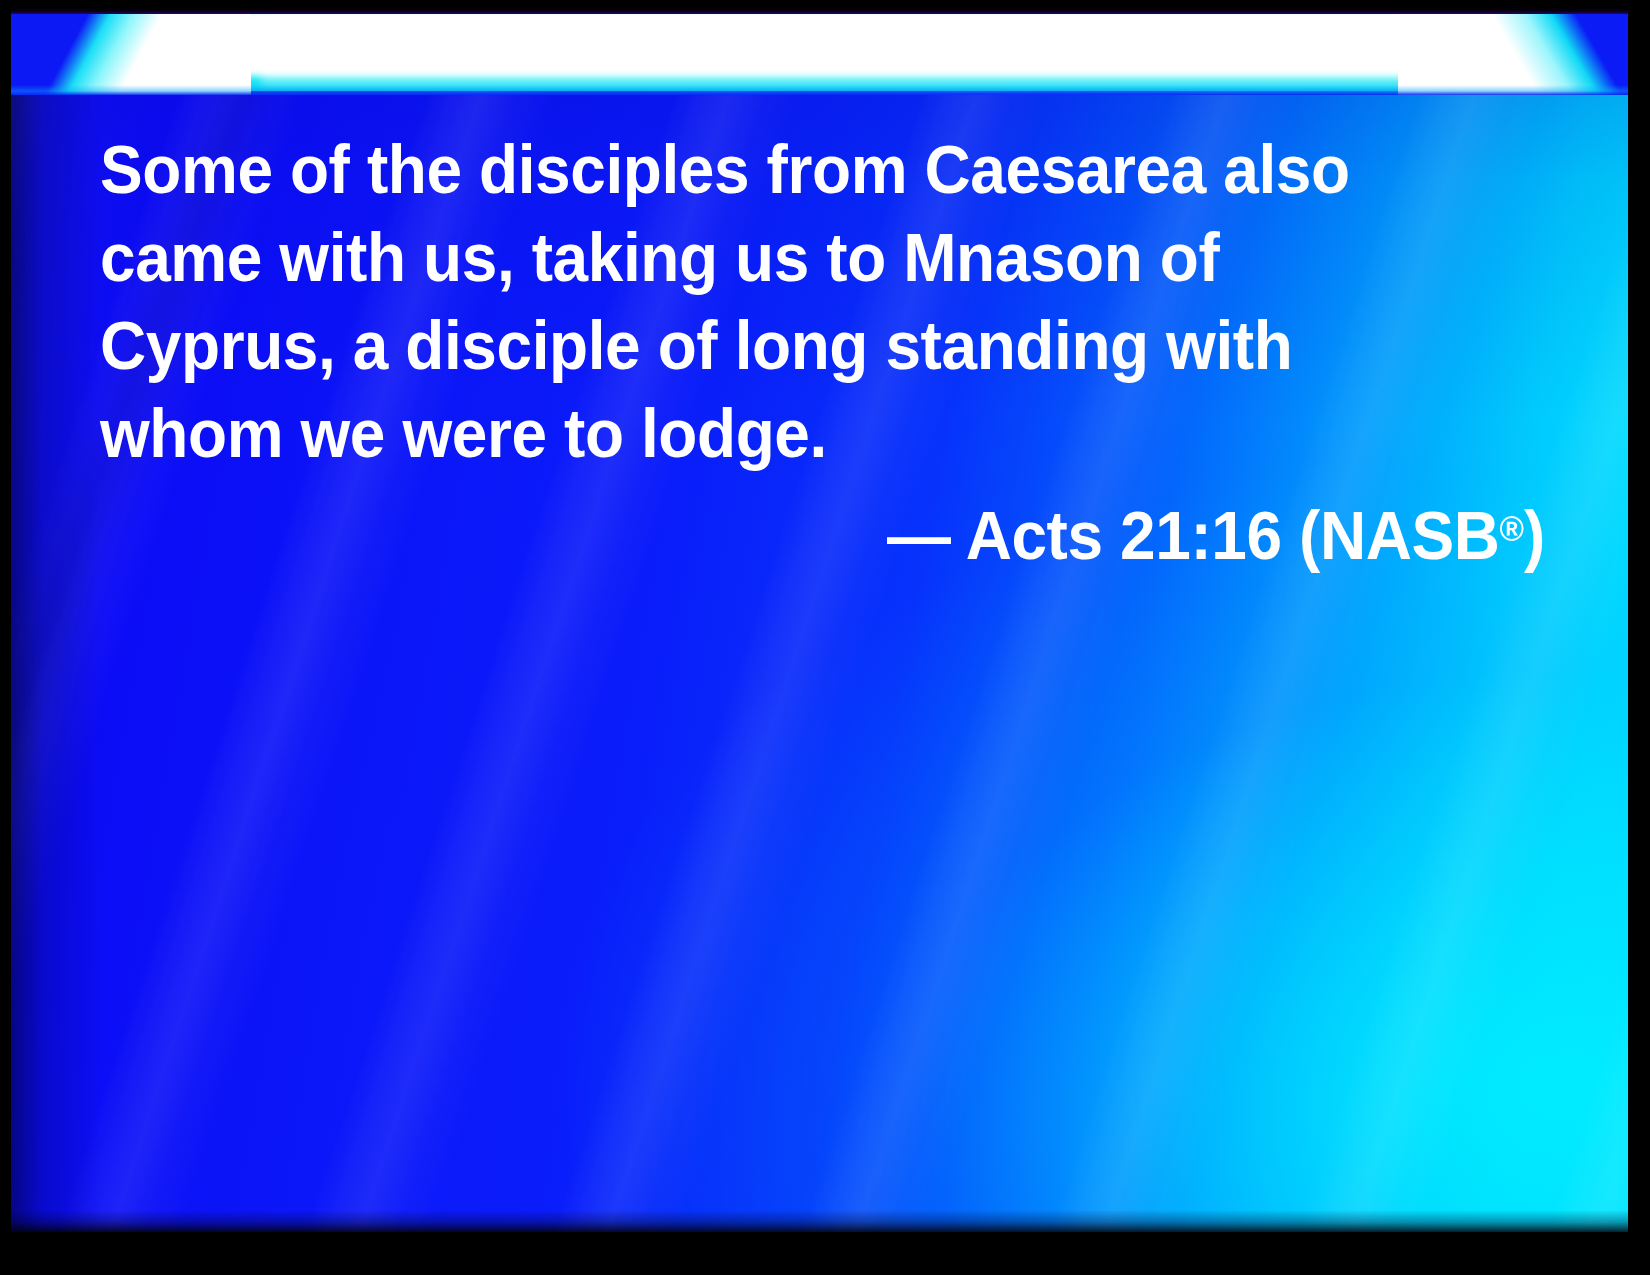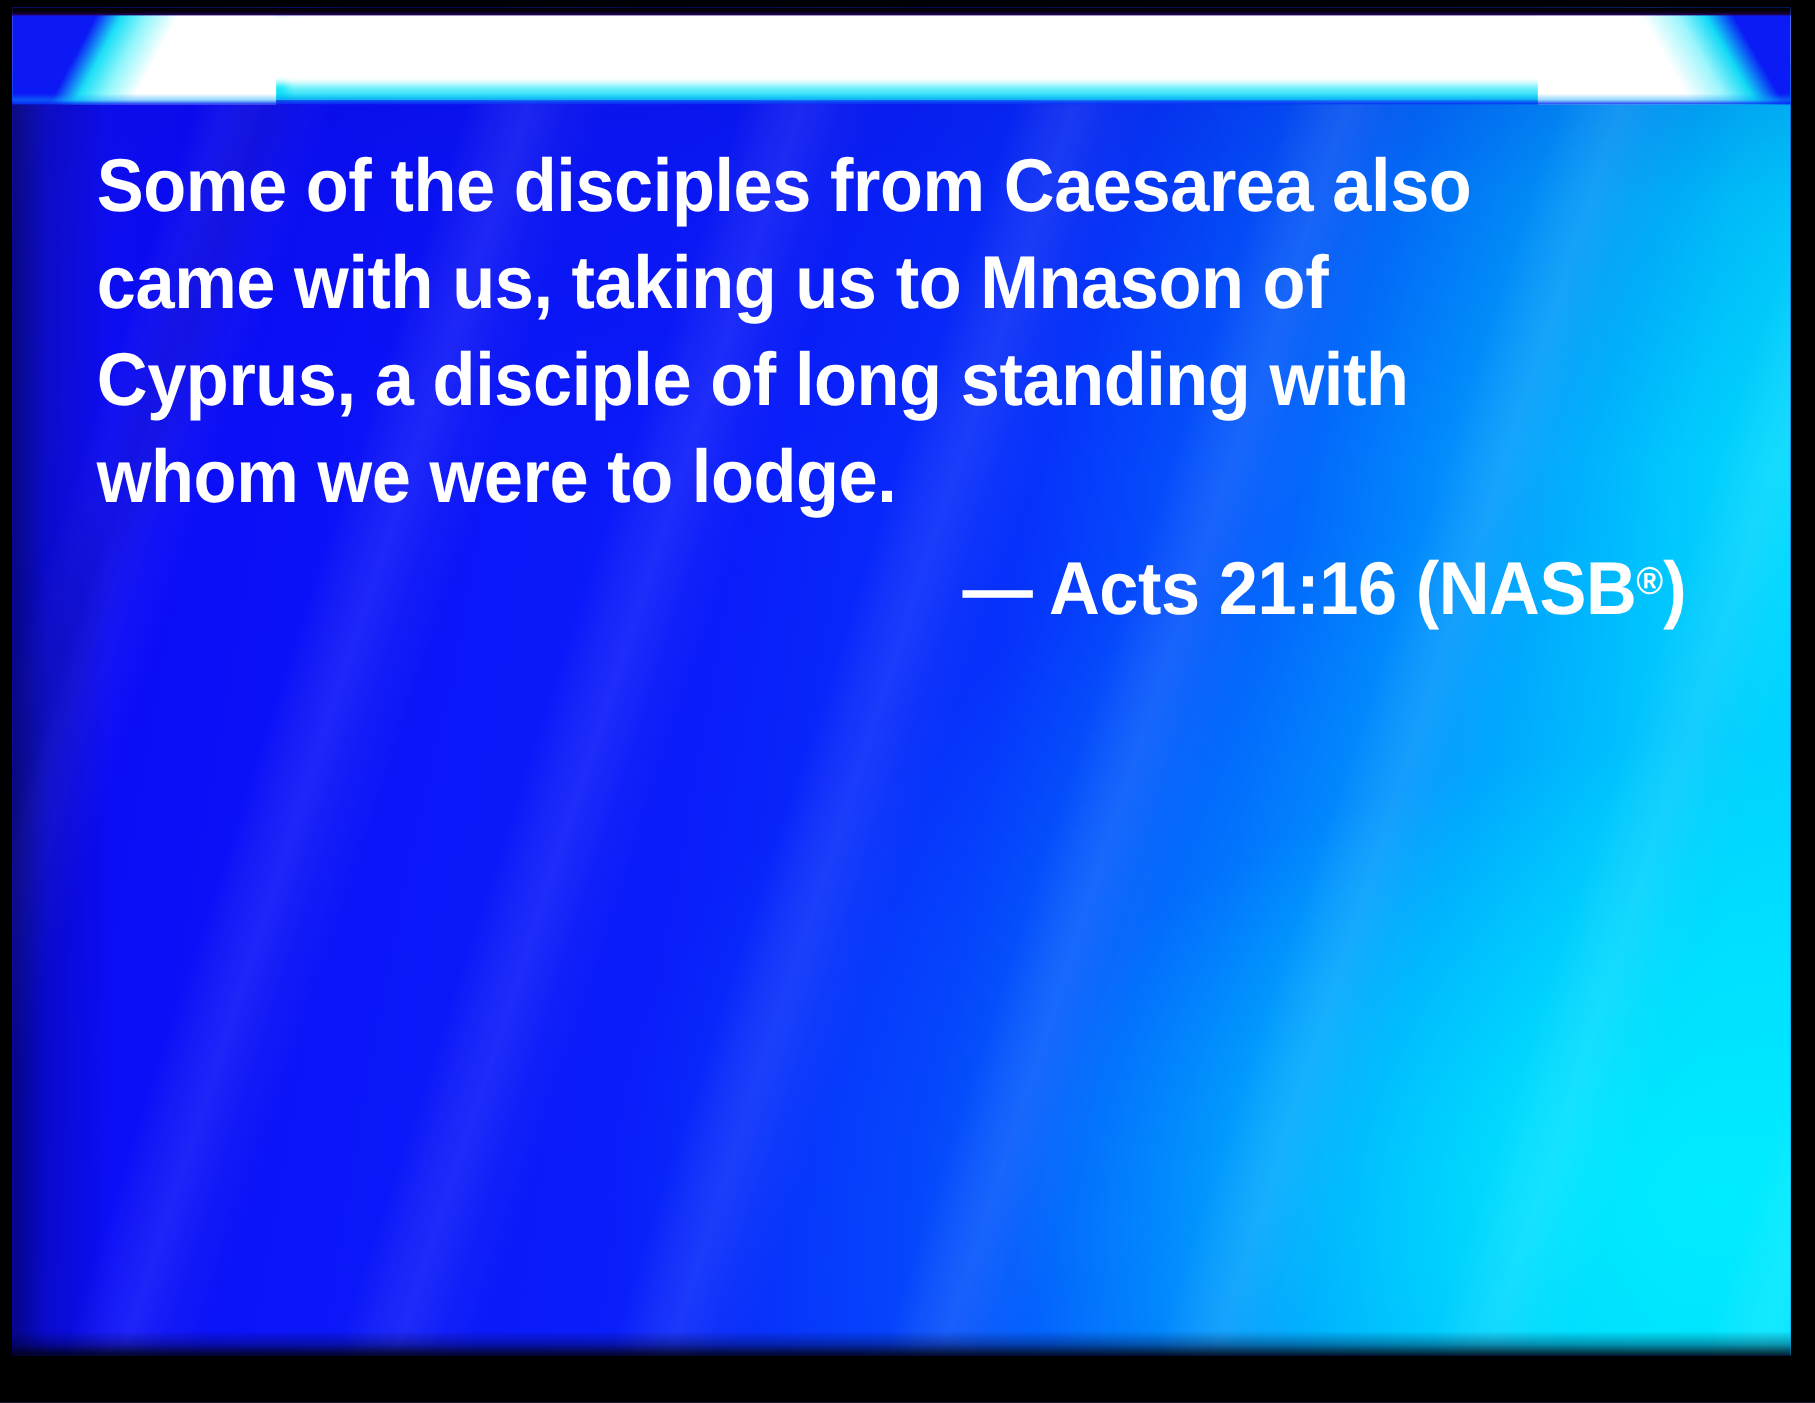--- a/index.html
+++ b/index.html
@@ -233,21 +233,21 @@
   #top-rule {
     position: absolute;
     left: 0; right: 0; top: 0;
     height: 7px;
     background: linear-gradient(to bottom, #000000 0%, #0A0016 60%, #24046A 100%);
   }
 
   
   #text-layer {
     position: absolute;
-    left: 0;
+    left: 12px;
     top: 0;
     width: 1617px;
     height: 1225px;
     pointer-events: none;
   }
 
   #verse-block {
     position: absolute;
     left: 77px;
     top: 118px;

